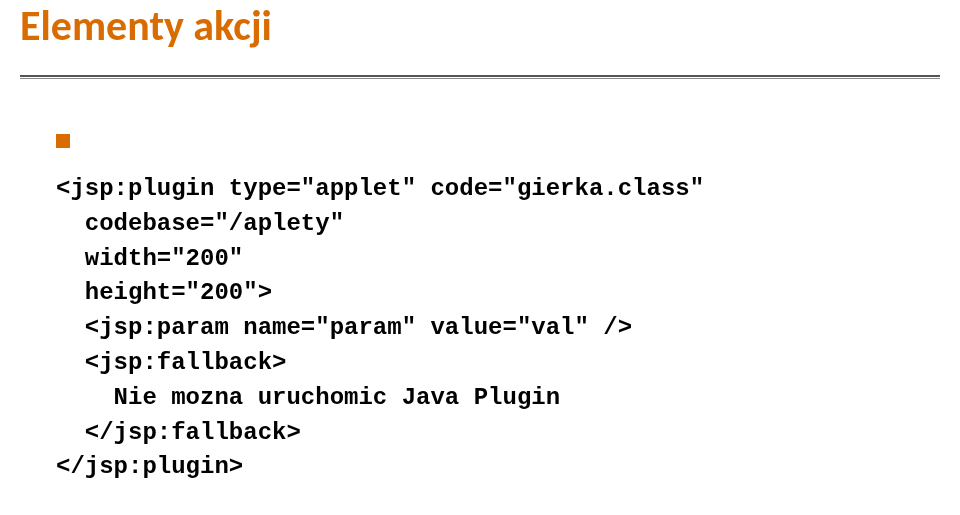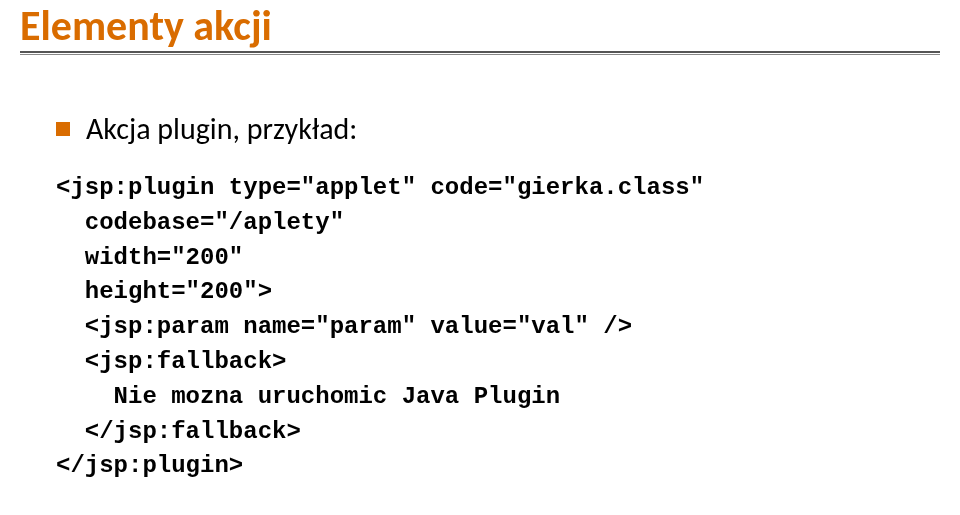--- a/index.html
+++ b/index.html
@@ -20,21 +20,21 @@
       padding: 0;
     }
     .title-area {
       padding: 0px 20px 0 20px;
     }
     .title {
       color: #d96c00;
       font-size: 42px;
       font-weight: bold;
       letter-spacing: 0px;
-      margin-bottom: 0;
+      margin-bottom: 24px;
     }
     .divider {
       border: none;
       border-top: 2px solid #555;
       margin: 0 0 0 0;
     }
     .divider2 {
       border: none;
       border-top: 1px solid #888;
       margin-top: 1px;
@@ -75,21 +75,20 @@
 
 <div class="slide">
   <div class="title-area">
     <h1 class="title">Elementy akcji</h1>
     <hr class="divider">
     <hr class="divider2">
   </div>
   <div class="content">
     <div class="bullet-line">
       <span class="bullet"></span>
-      <span class="bullet-text">Akcja plugin, przykład:</span>
     </div>
     <div class="code-block">&lt;jsp:plugin type="applet" code="gierka.class"
   codebase="/aplety"
   width="200"
   height="200"&gt;
   &lt;jsp:param name="param" value="val" /&gt;
   &lt;jsp:fallback&gt;
     Nie mozna uruchomic Java Plugin
   &lt;/jsp:fallback&gt;
 &lt;/jsp:plugin&gt;</div>

